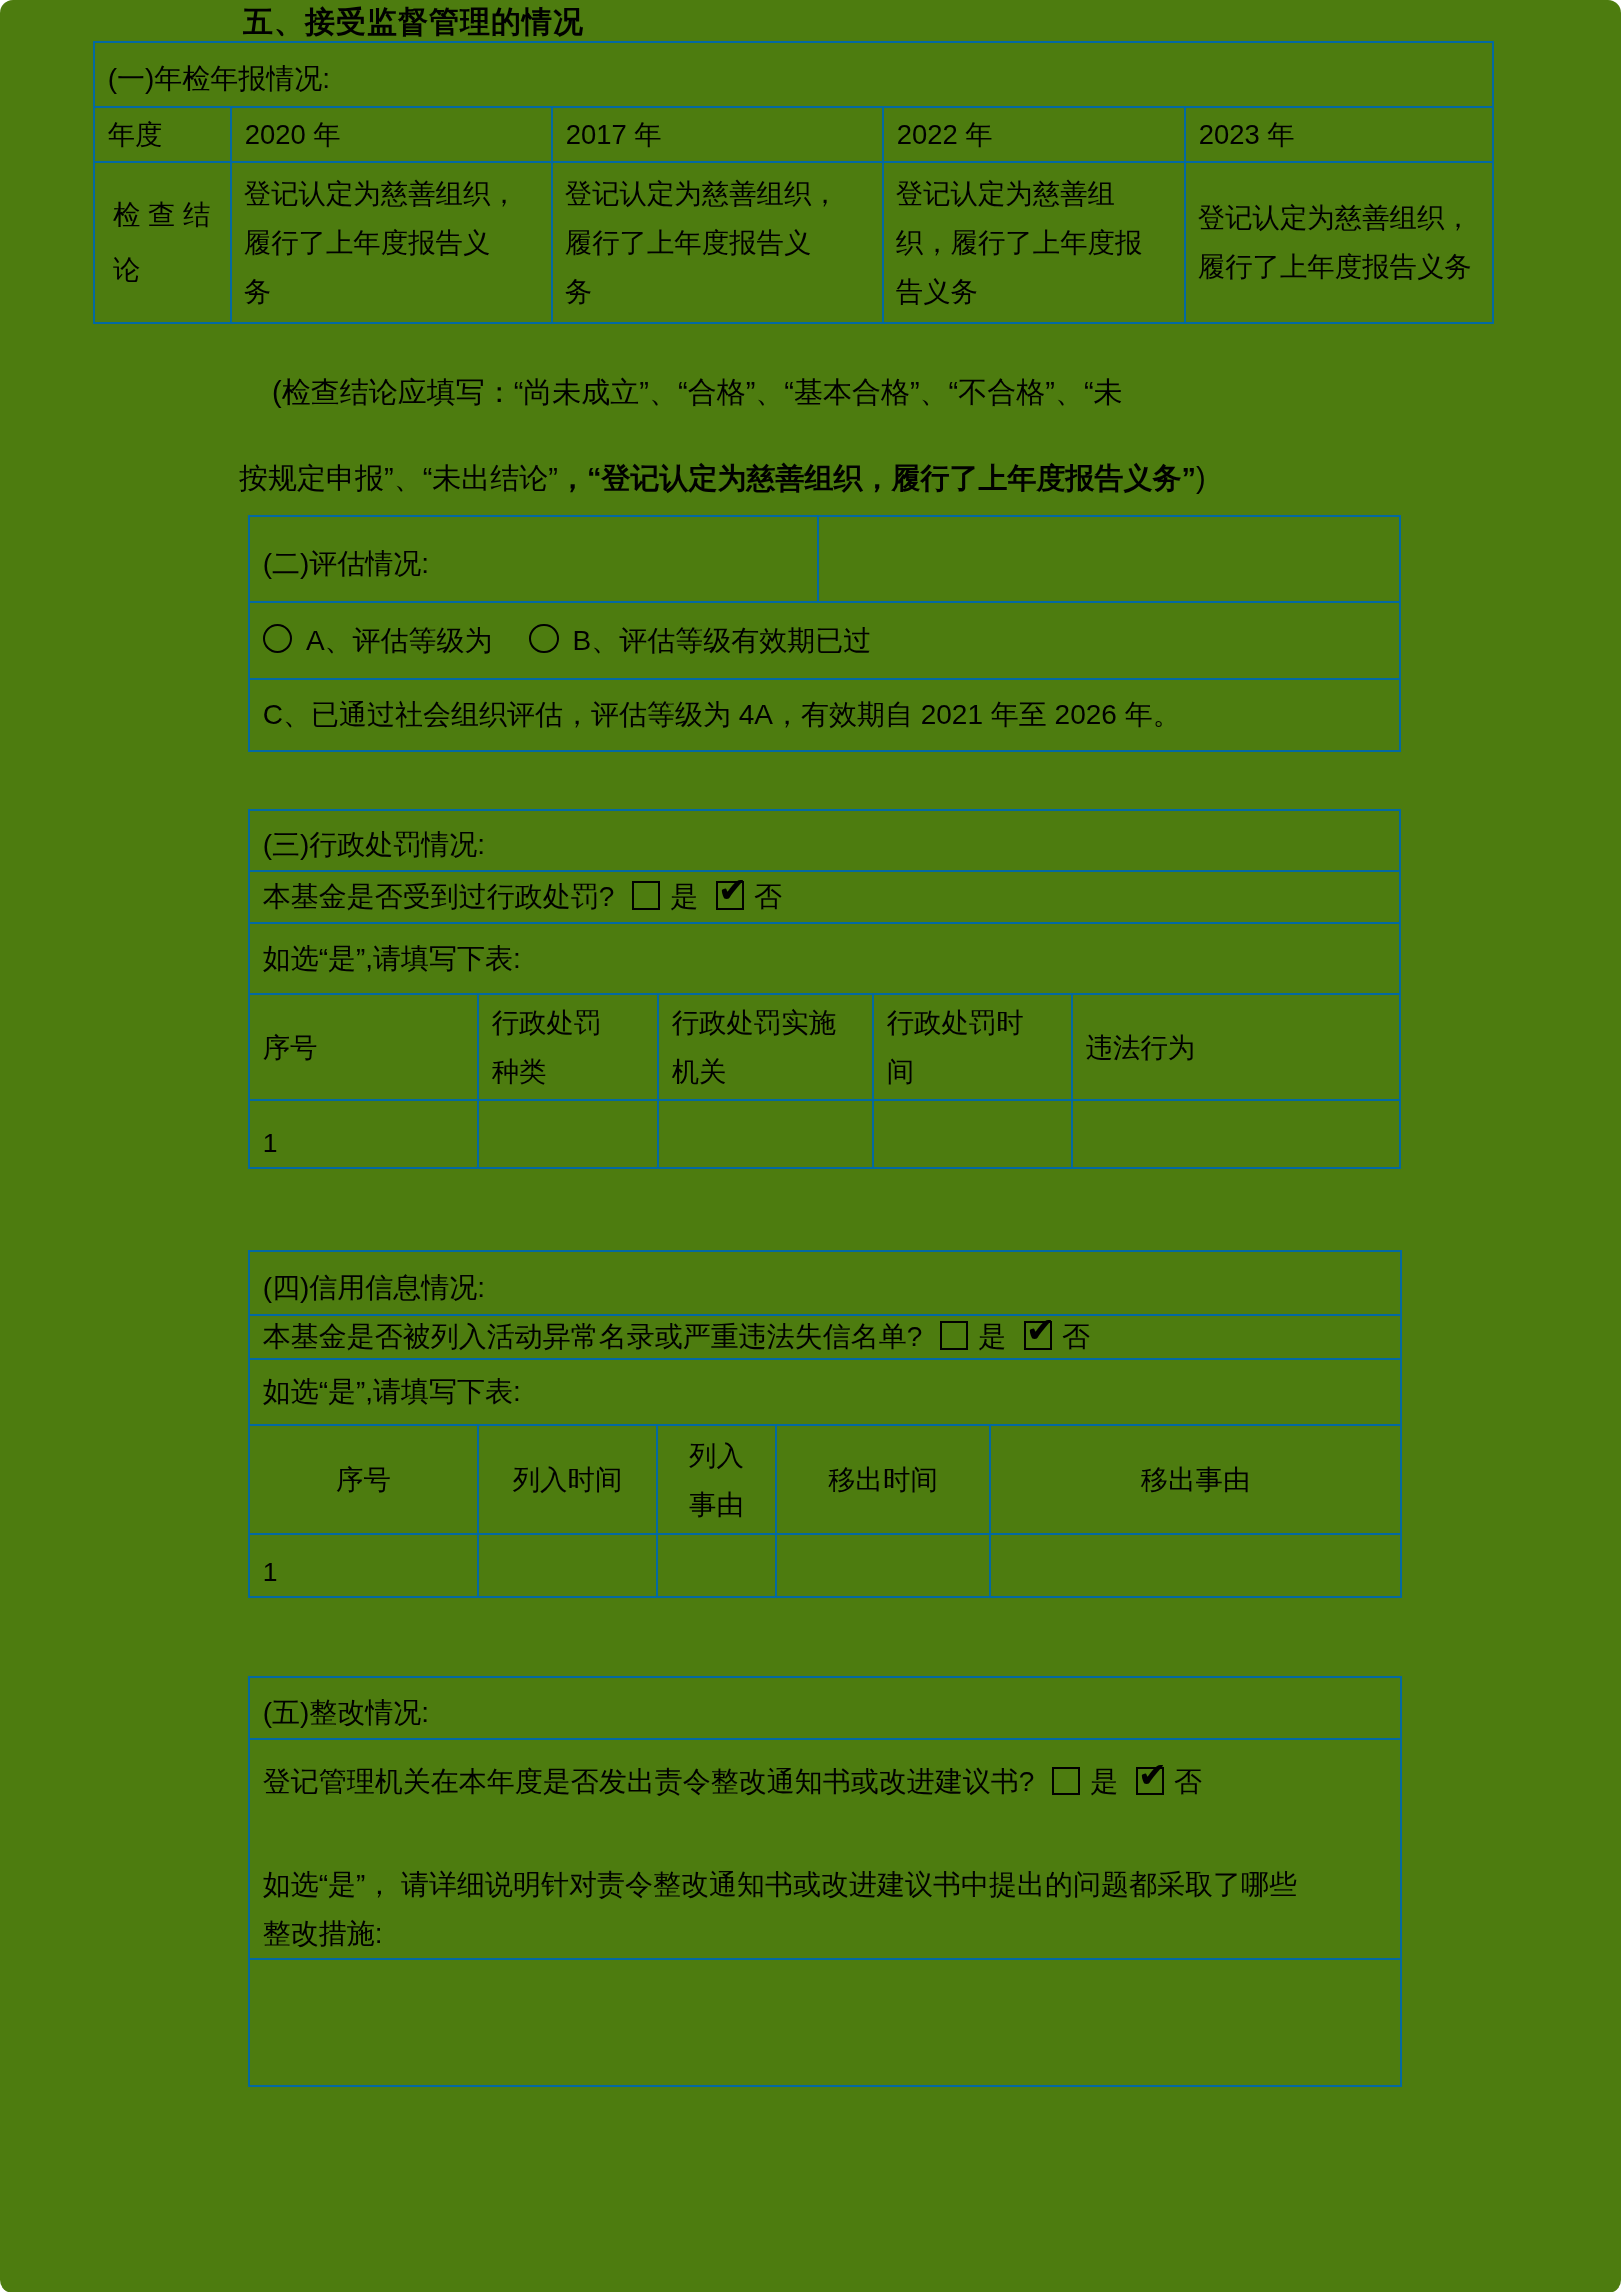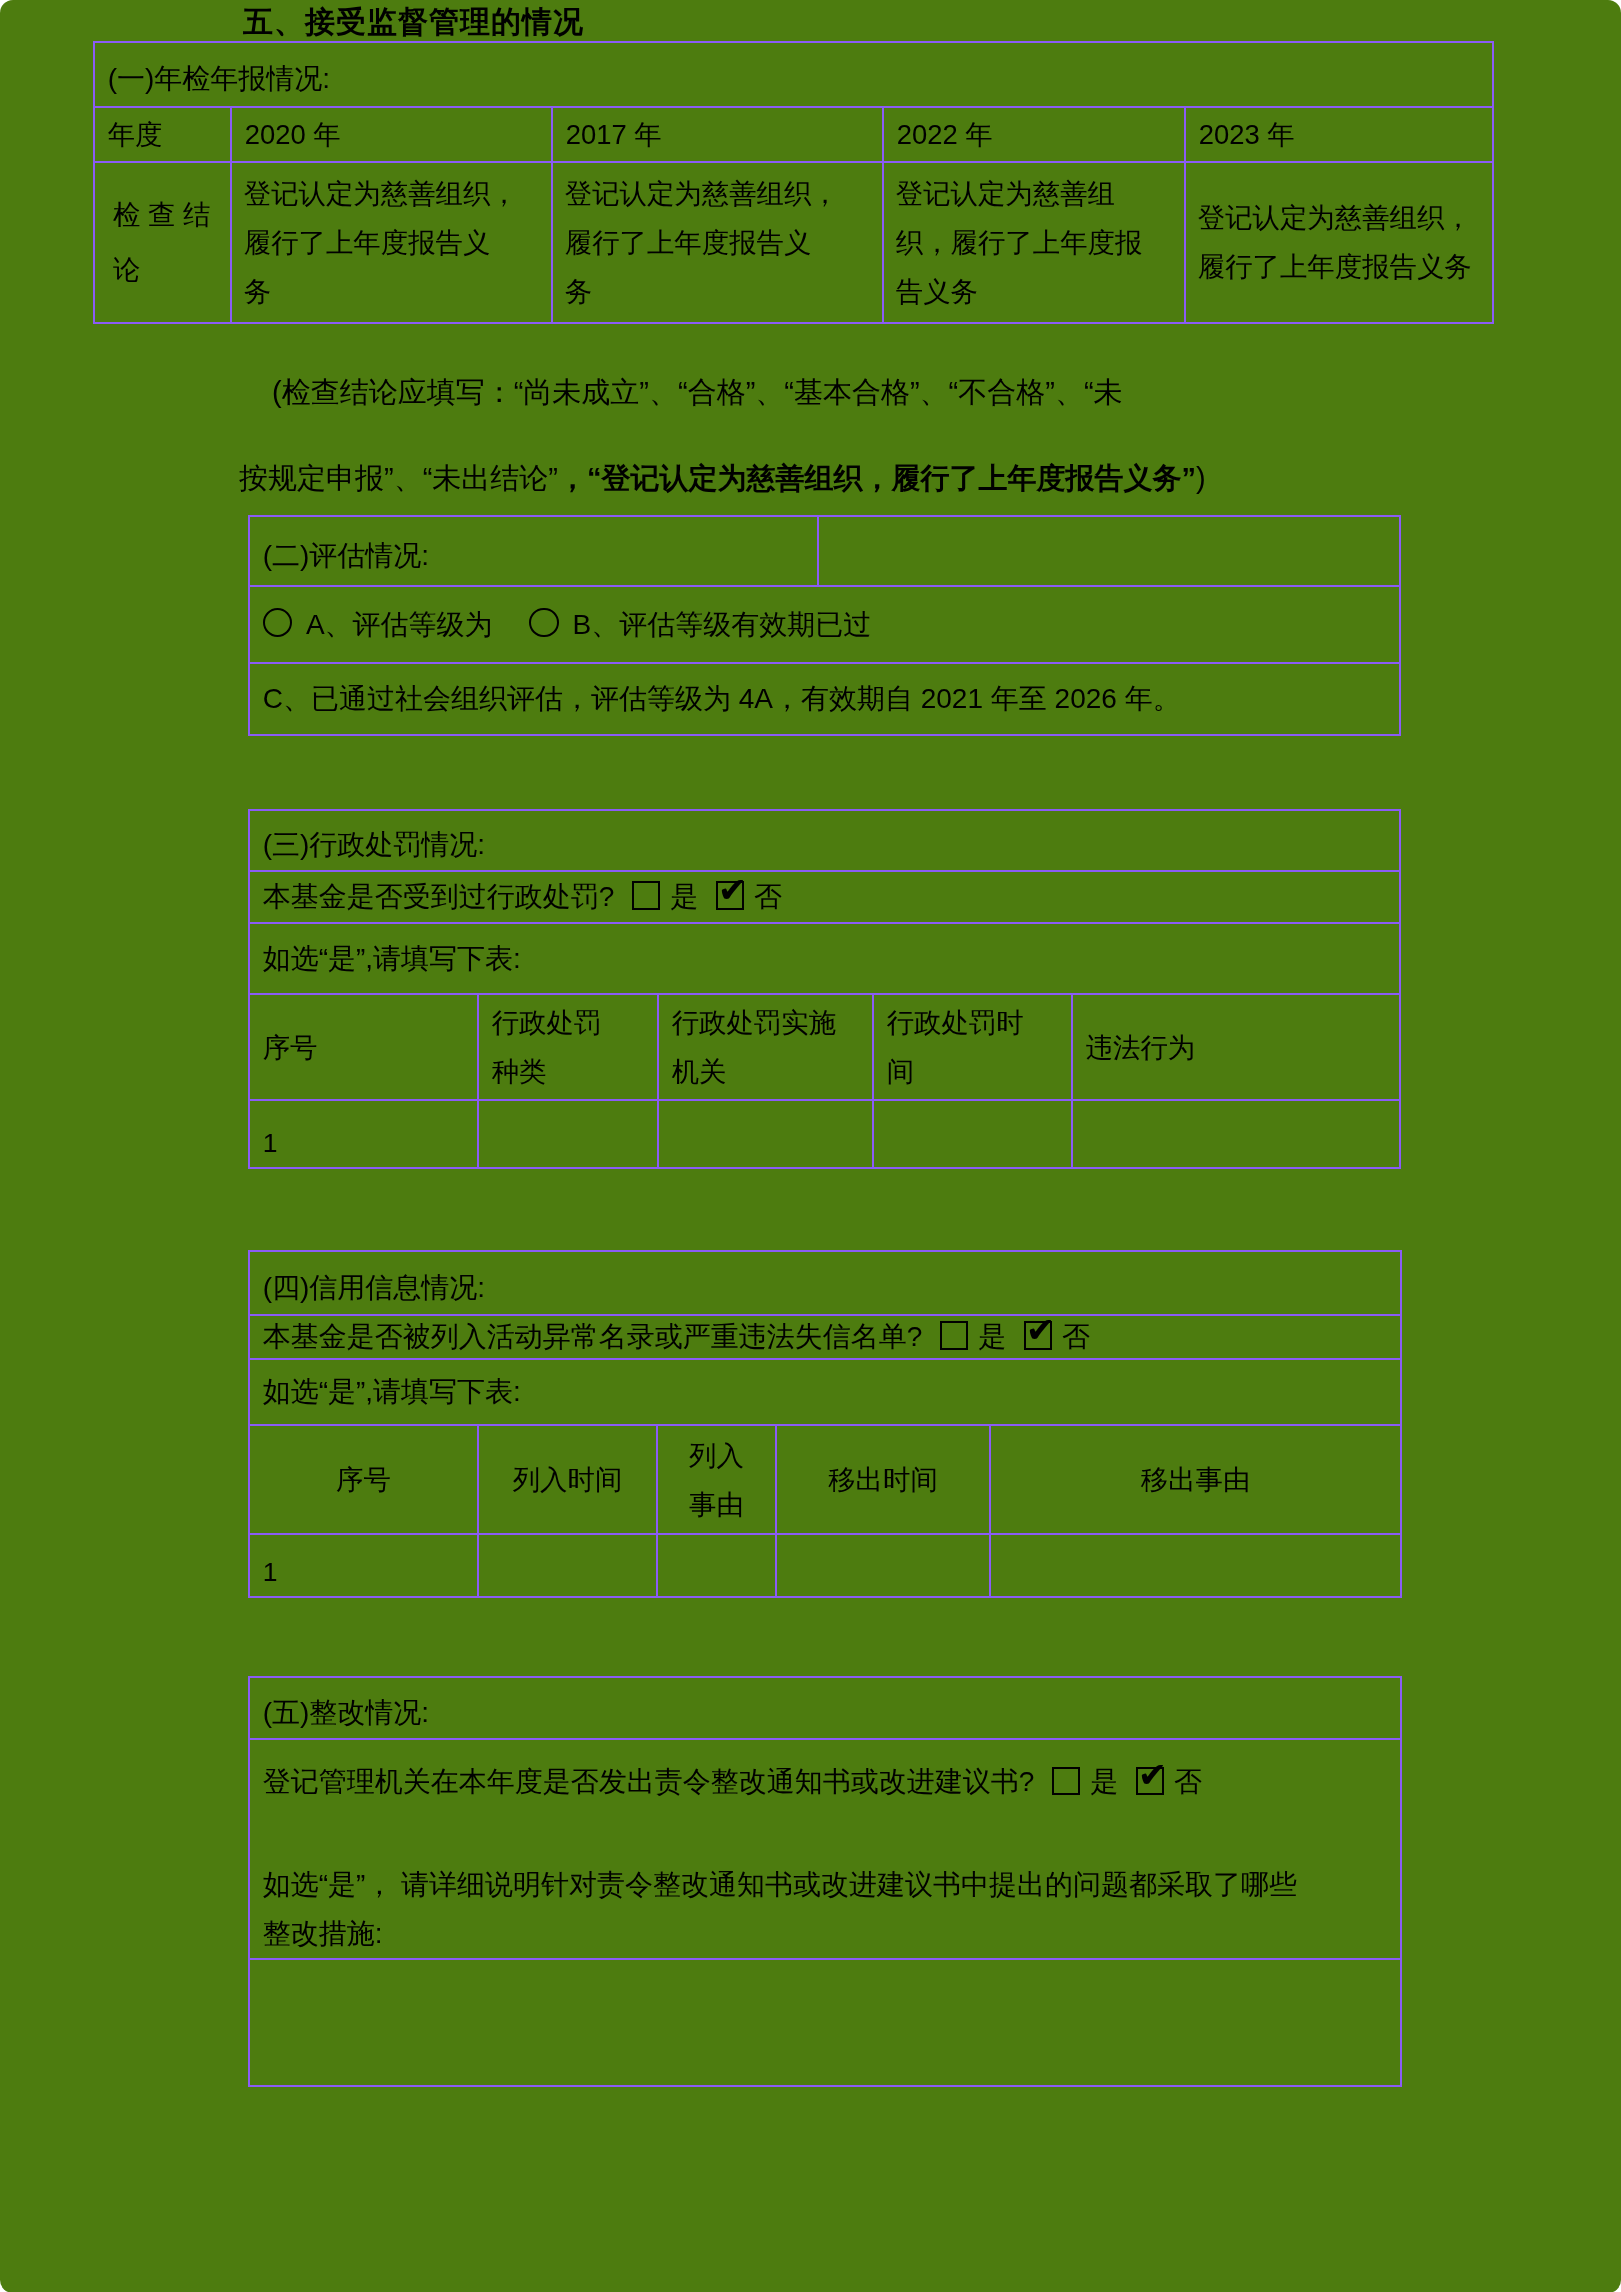--- a/index.html
+++ b/index.html
@@ -7,21 +7,21 @@
     position:relative; width:1621px; height:2293px; background:#4d7c0f;
     font-family:"Liberation Sans","DejaVu Sans",sans-serif; color:#000;
     overflow:hidden;
     border-radius:13px;
   }
   .abs { position:absolute; }
 
   .title { left:243px; top:2px; font-size:30px; font-weight:bold; letter-spacing:1px; }
 
   table { border-collapse:collapse; table-layout:fixed; border:2.9px solid #000; }
-  td { border:2px solid #8b5cf6; font-size:27.4px; padding:0 12.7px; vertical-align:middle; overflow:hidden; }
+  td { border:2px solid #0369a1; font-size:27.4px; padding:0 12.7px; vertical-align:middle; overflow:hidden; }
 
   .cap { font-size:28px; padding-top:9.8px; }
   .pre { white-space:pre-line; }
 
   
   .t1 { left:93px; top:41px; width:1399px; }
   .t1 .con { line-height:49px; padding:5.9px 11.8px; }
   .t1 .lbl { line-height:55px; padding:0 18px; }
   .t1 .yr  { font-size:27.4px; }
 
@@ -116,21 +116,21 @@
       <span>按规定申报”、“未出结论”</span><span class="b">，“登记认定为慈善组织，履行了上年度报告义务”</span><span>)</span>
     </div>
   </div>
 
   <table class="abs t2">
     <colgroup>
         <col style="width:569px">
         <col style="width:582px">
       </colgroup>
     <tbody>
-      <tr style="height:70px">
+      <tr style="height:86px">
         <td class="cap">(二)评估情况:</td>
         <td></td>
       </tr>
       <tr style="height:77px">
         <td colspan="2" class="q">
           <span class="radio"></span><span>A、评估等级为</span>
           <span class="radio second"></span><span>B、评估等级有效期已过</span>
         </td>
       </tr>
       <tr style="height:72px">

